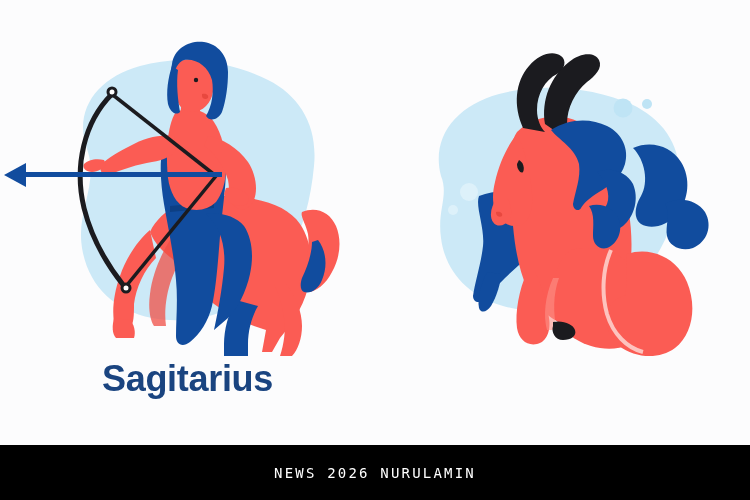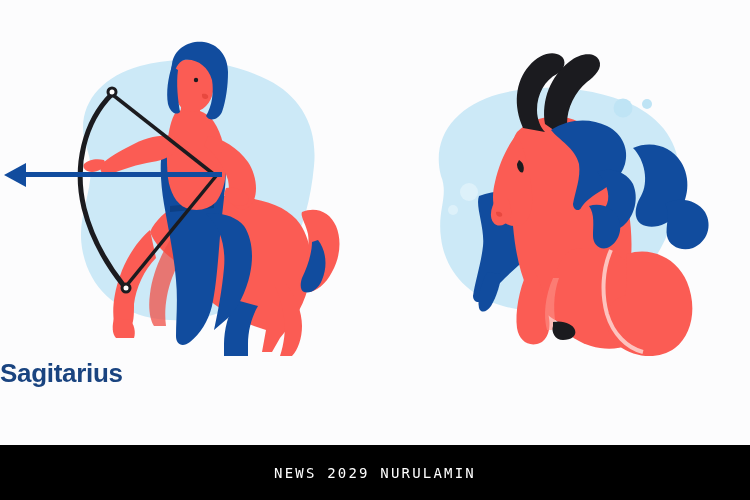--- a/index.html
+++ b/index.html
@@ -43,22 +43,22 @@
   .art svg {
     display: block;
     width: 100%;
     height: 100%;
   }
   .zodiac-label {
     position: absolute;
     left: 0;
     top: 358px;
     width: 100%;
-    text-align: left;
-    font-size: 26px;
+    text-align: center;
+    font-size: 36px;
     font-weight: bold;
     letter-spacing: -0.3px;
     color: #1a4480;
     font-family: "Liberation Sans", sans-serif;
   }
   
   #banner {
     position: absolute;
     left: 0;
     top: 445px;
@@ -299,16 +299,16 @@
             <path d="M290 204 C304 196 322 200 330 212 C338 226 332 242 318 248
                      C306 252 294 246 292 236 C290 226 296 214 290 204 Z" fill="#114c9e"></path>
           </g>
         </svg>
       </div>
     </div>
 
   </div>
 
   <div id="banner">
-    <span id="banner-text">NEWS 2029 NURULAMIN</span>
+    <span id="banner-text">NEWS 2026 NURULAMIN</span>
   </div>
 
 </div>
 
 </body></html>

